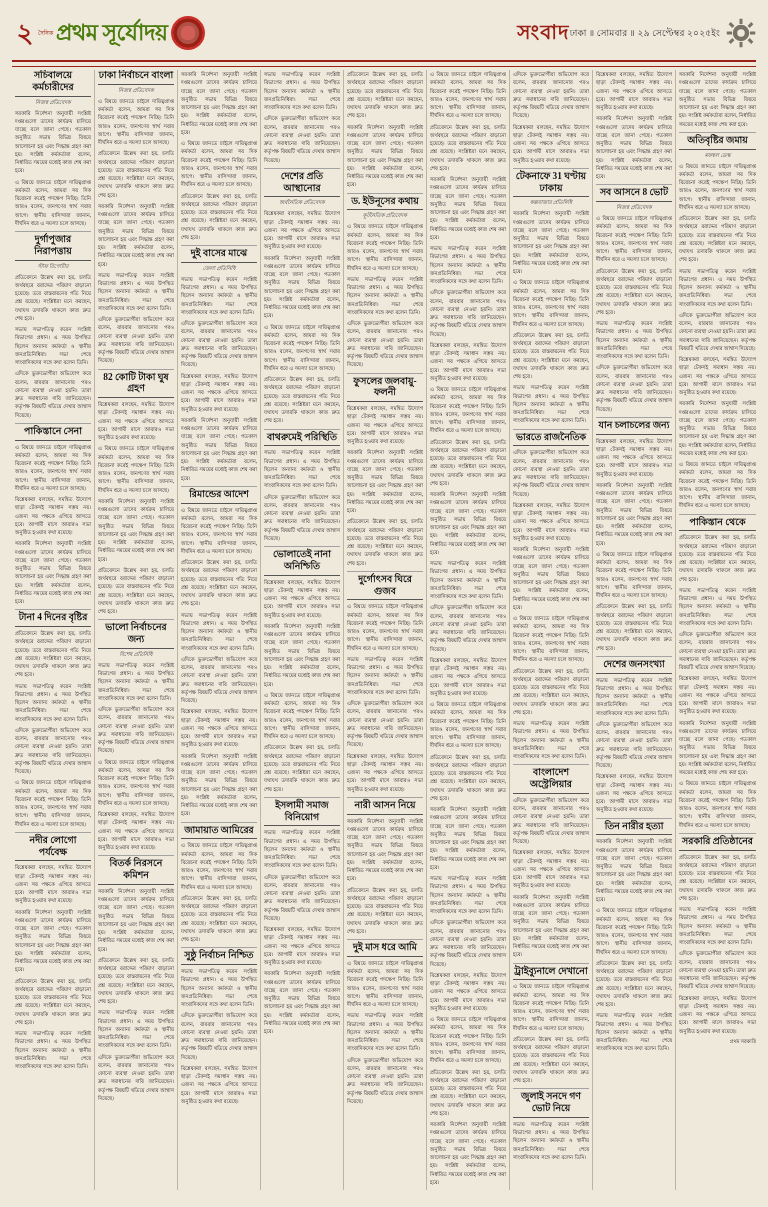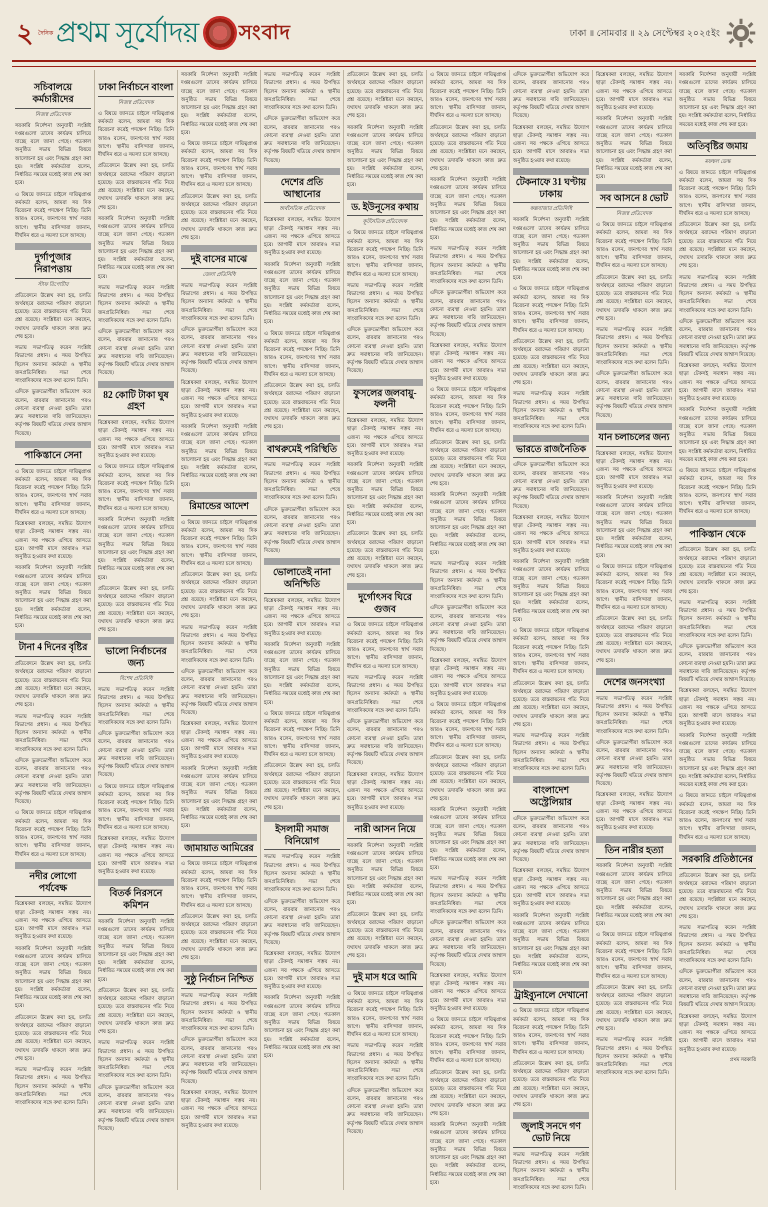--- a/index.html
+++ b/index.html
@@ -30,37 +30,37 @@
     border-right:none;
     font-family:"Liberation Sans",sans-serif;
   }
   .logo-wrap{display:flex;align-items:center;gap:2px;}
   .logo-kicker{
     font-size:6px;color:#9a1f14;line-height:1;
     transform:rotate(0deg);
     margin-right:1px;
   }
   .logo-name{
-    font-size:28px;font-weight:normal;color:#0f766e;
+    font-size:22px;font-weight:bold;color:#4d7c0f;
     letter-spacing:-0.5px;line-height:1;
     white-space:nowrap;
   }
   .sunburst{
     width:34px;height:34px;border-radius:50%;
     background:
       radial-gradient(circle at 50% 50%, #c9302c 0 30%, #9a1f14 31% 60%, #c9302c 61% 100%);
     position:relative;margin:0 2px;
     flex:0 0 auto;
   }
   .sunburst:before{
     content:"";position:absolute;inset:6px;border-radius:50%;
     background:#efe9dc;opacity:.25;
   }
   .section-title{
-    flex:1;text-align:left;
+    flex:1;text-align:right;
     font-size:20px;color:#9a1f14;font-weight:bold;
     letter-spacing:1px;
   }
   .dateline{
     font-size:9px;color:#333;text-align:left;
     white-space:nowrap;padding-right:6px;
     letter-spacing:.2px;
   }
   .gear{
     width:30px;height:30px;flex:0 0 auto;
@@ -79,25 +79,25 @@
     padding:0 3px;
     box-sizing:border-box;
     border-right:1px solid #bdb3a0;
     overflow:hidden;
   }
   .col:last-child{border-right:none;}
   .hl{
     font-size:9.4px;font-weight:bold;color:#111;
     text-align:center;line-height:1.25;
     margin:4px 0 2px 0;
-    border-top:7px solid #a3a3a3;
+    border-top:1px solid #a3a3a3;
     border-bottom:1px solid #555;
     padding:2px 0;
   }
-  .hl.first{margin-top:12px;border-top:none;padding-top:0;}
+  .hl.first{margin-top:0;border-top:none;padding-top:0;}
   .byline{
     font-size:5.4px;color:#444;text-align:center;
     margin-bottom:2px;font-style:italic;
   }
   .para{
     font-size:5.1px;
     line-height:1.62;
     text-align:justify;
     margin:0 0 3px 0;
     color:#222;

